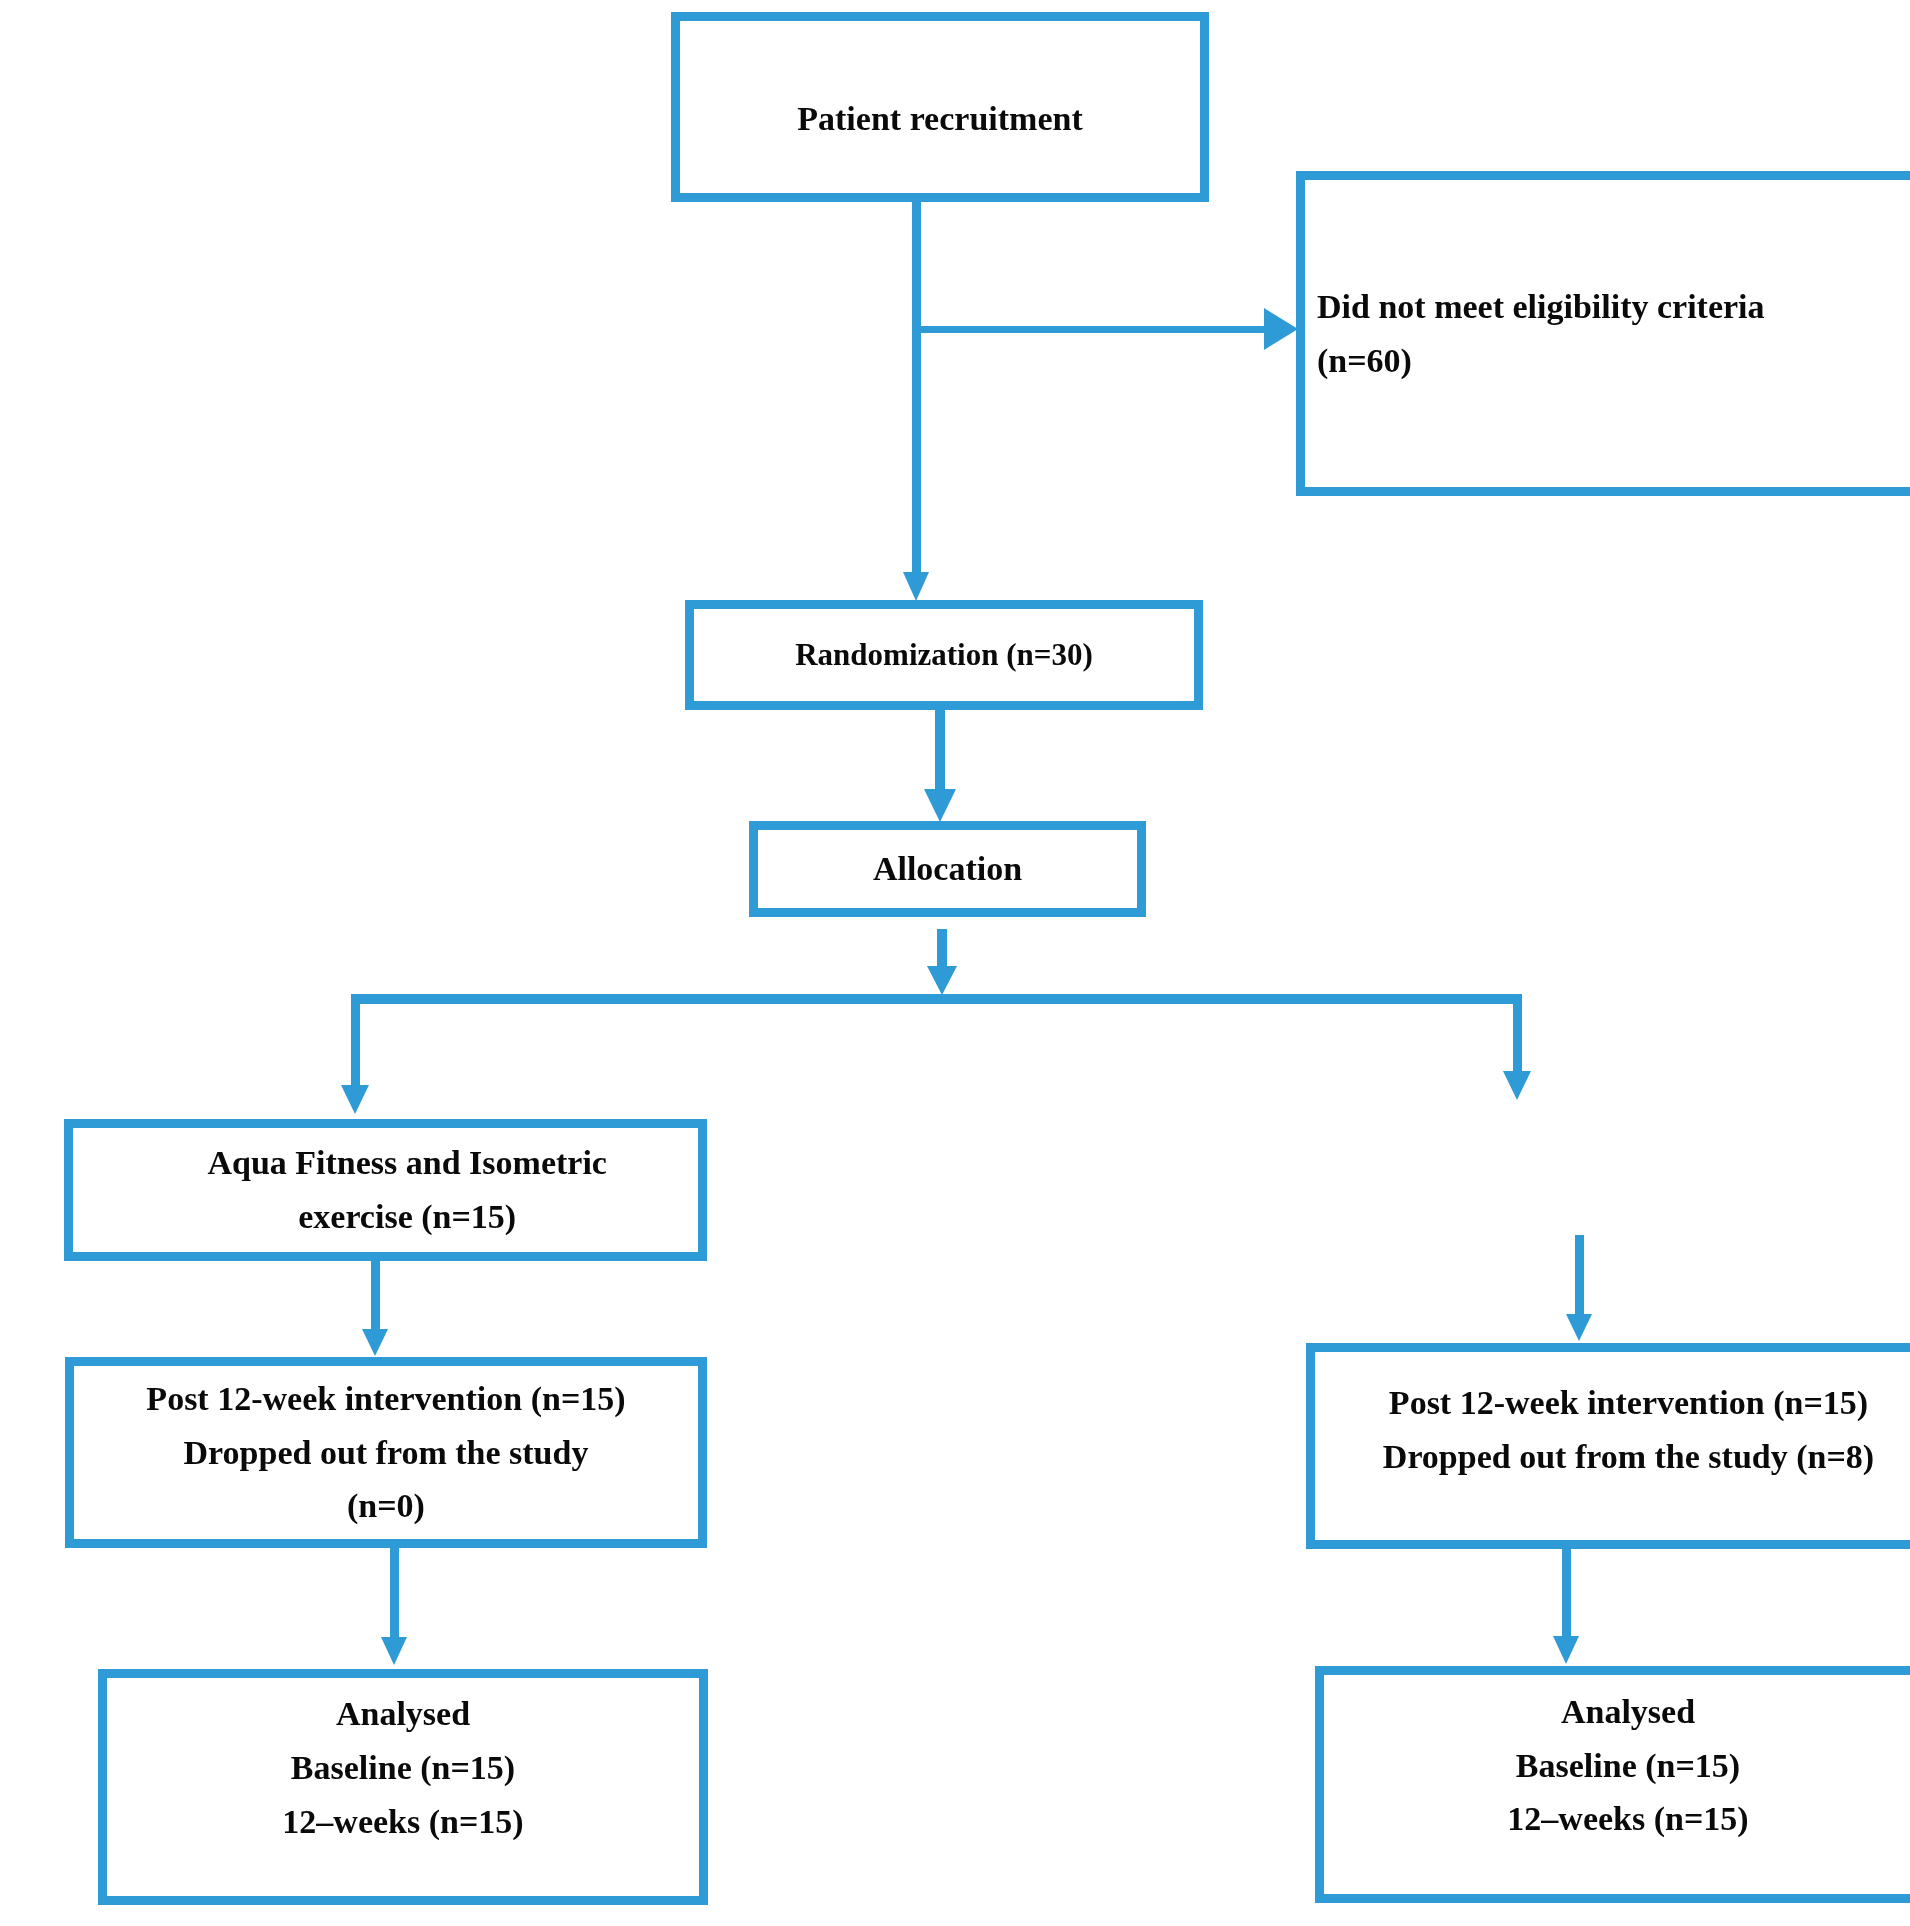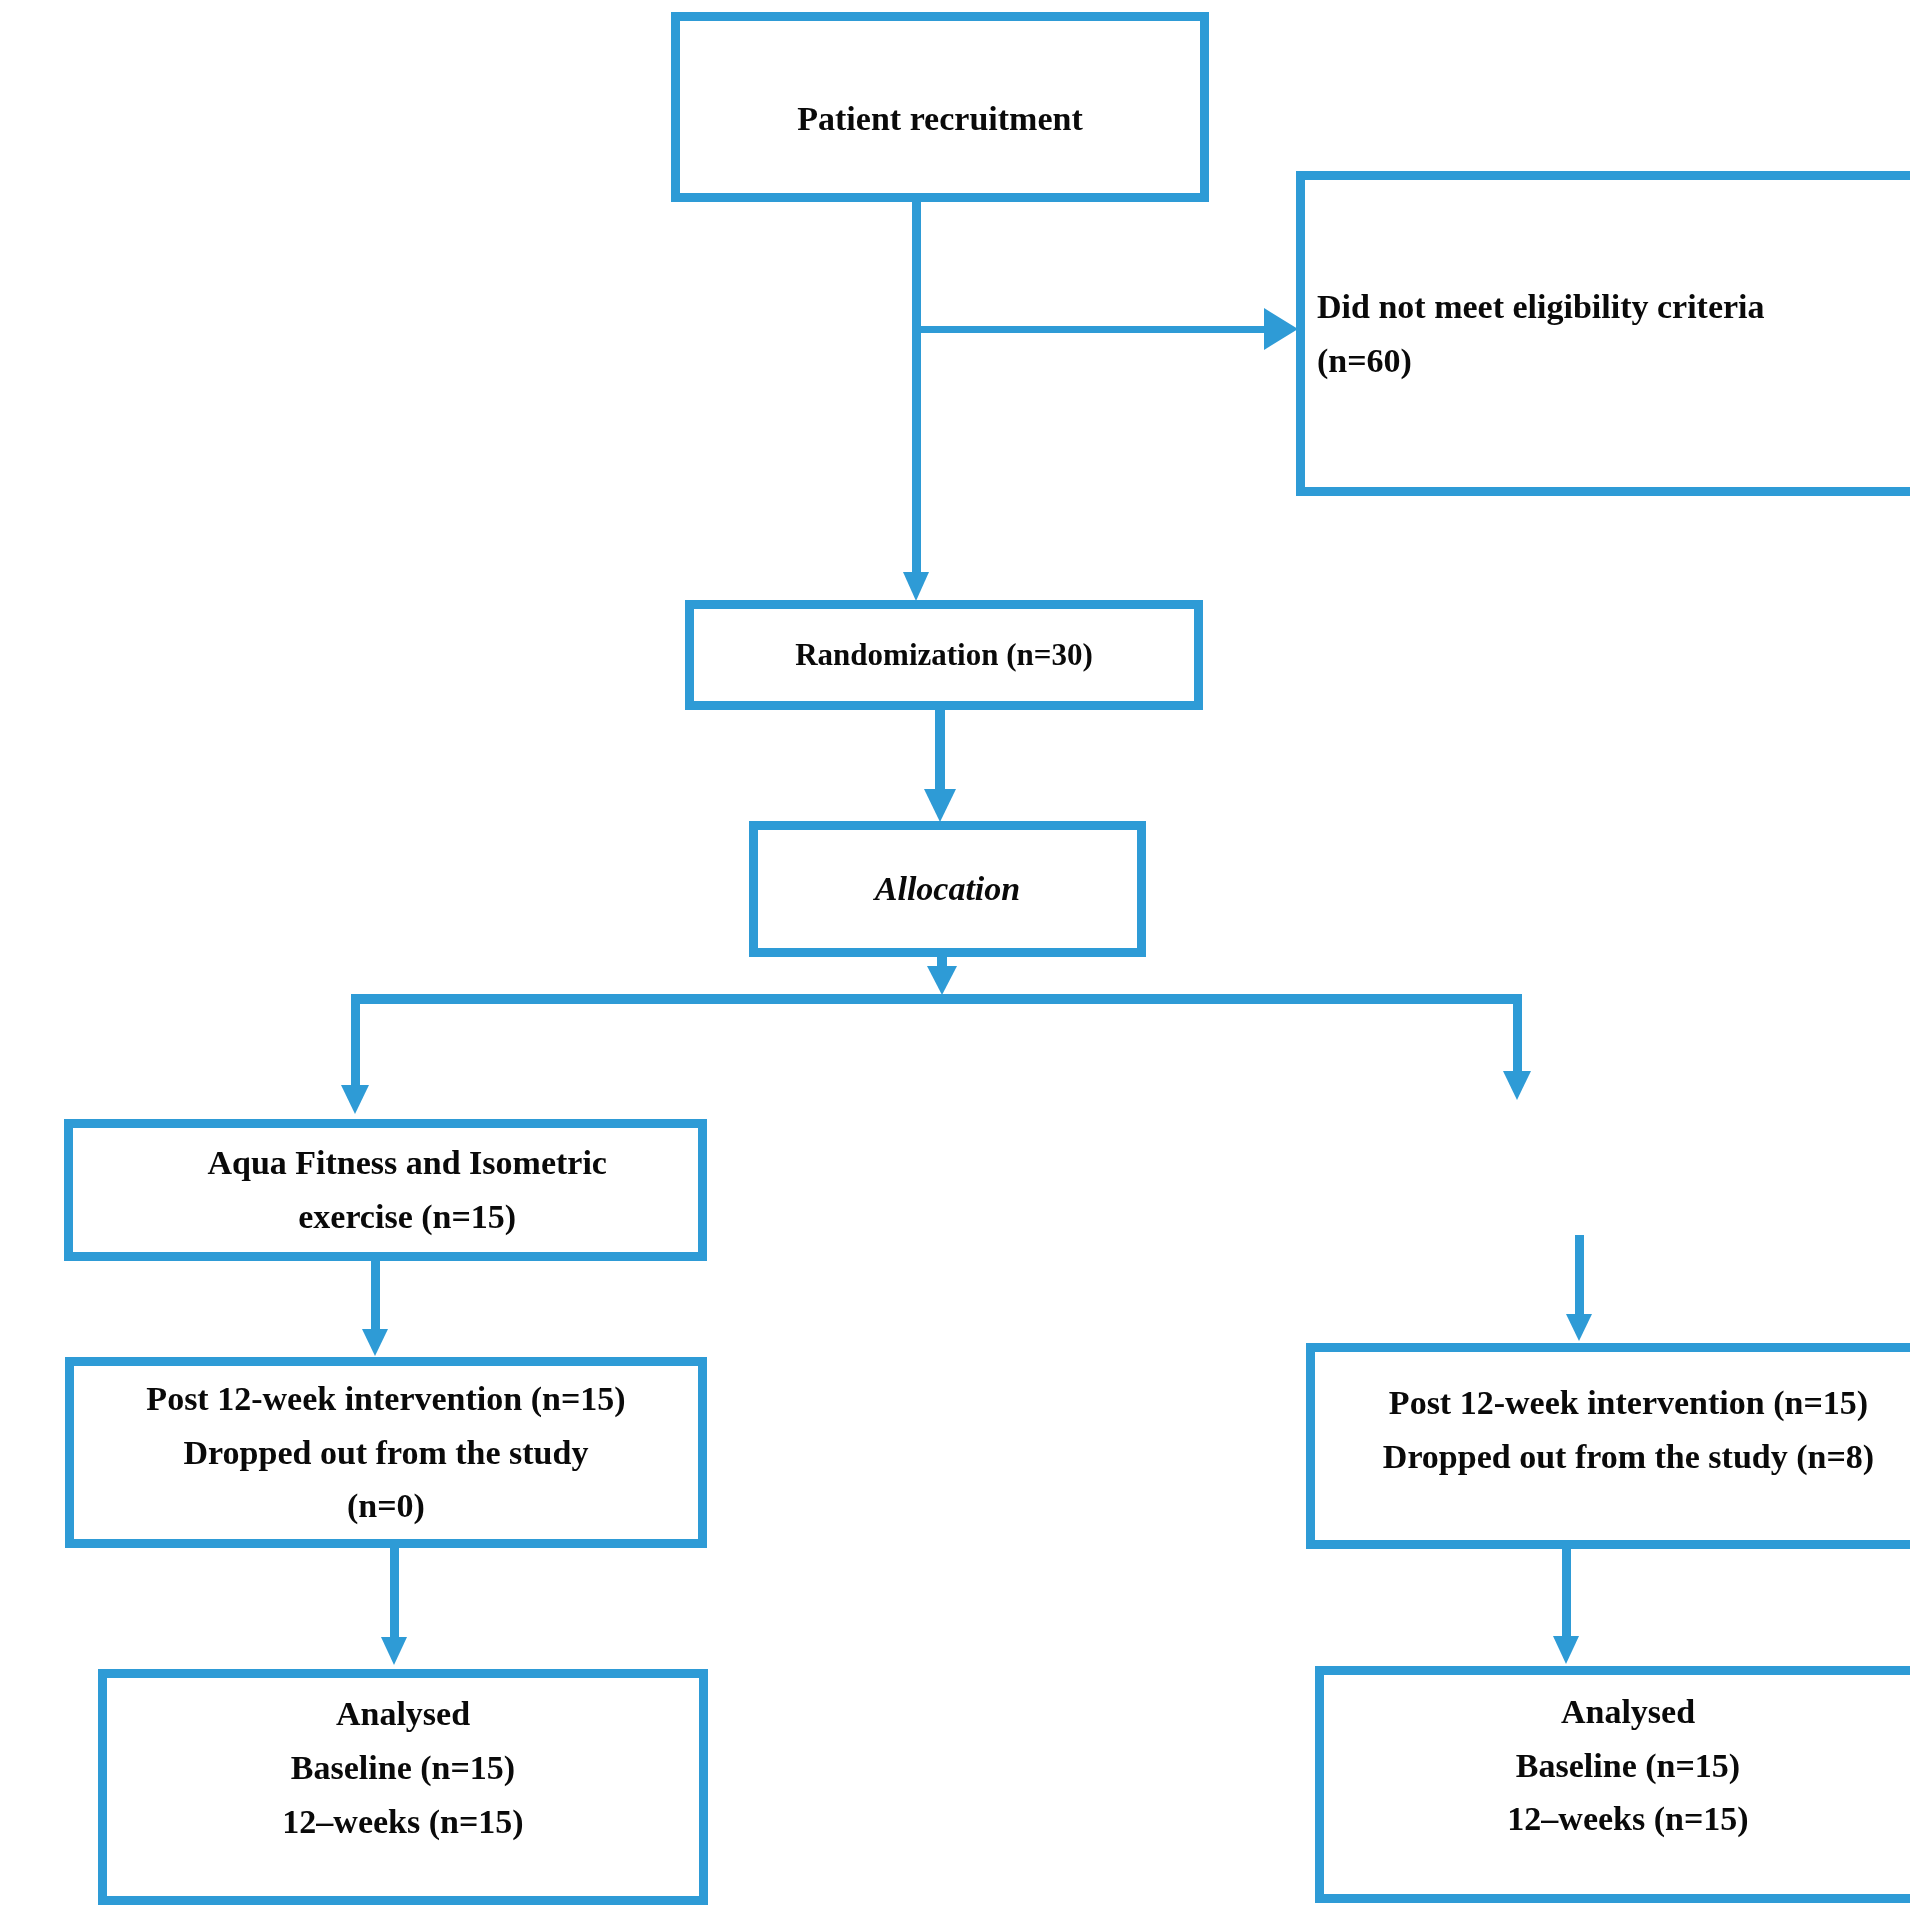--- a/index.html
+++ b/index.html
@@ -72,21 +72,21 @@
     <div>
       <div>Did not meet eligibility criteria</div>
       <div>(n=60)</div>
     </div>
   </div>
 
   <div class="box sans" style="left:637px; top:600px; width:518px; height:110px;">
     <div>Randomization (n=30)</div>
   </div>
 
-  <div class="box" style="left:701px; top:821px; width:397px; height:136px;font-style:italic;">
+  <div class="box" style="left:701px; top:821px; width:397px; height:96px;">
     <div>Allocation</div>
   </div>
 
   <div class="box" style="left:15.7px; top:1119px; width:643px; height:142px;padding-left:44px;">
     <div>
       <div>Aqua Fitness and Isometric</div>
       <div>exercise (n=15)</div>
     </div>
   </div>
 

